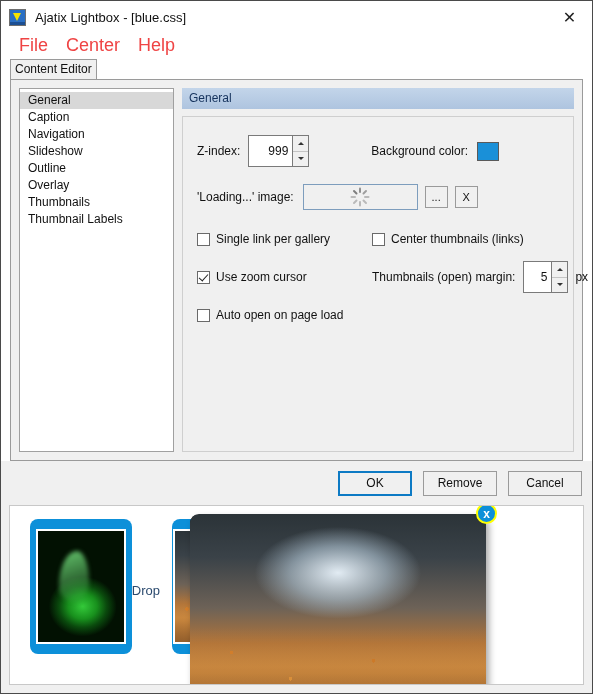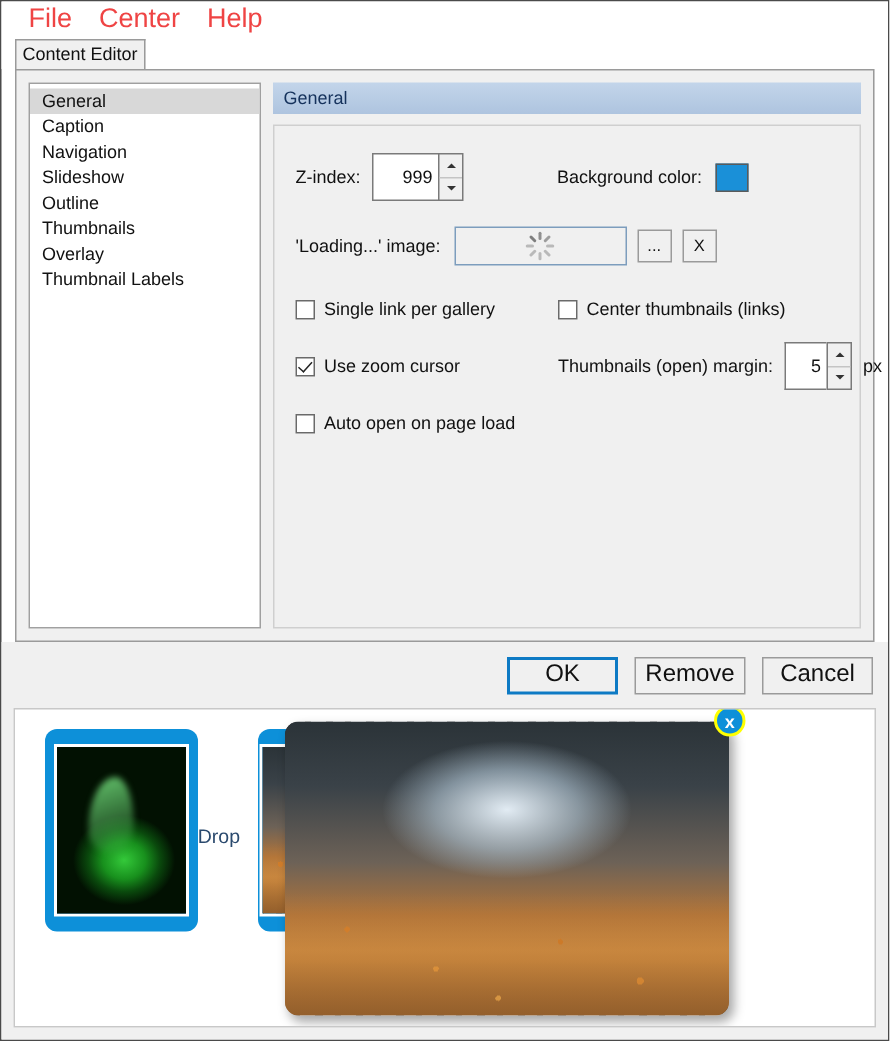--- a/index.html
+++ b/index.html
@@ -340,21 +340,21 @@
     gap: 11px;
     background: #f0f0f0;
   }
   .btn {
     width: 74px;
     height: 25px;
     box-sizing: border-box;
     border: 1px solid #9a9a9a;
     background: #f0f0f0;
     font-family: "Liberation Sans", sans-serif;
-    font-size: 16px;
+    font-size: 12px;
     color: #111;
     cursor: pointer;
     display: flex;
     align-items: center;
     justify-content: center;
   }
   .btn.default { border: 2px solid #0d7ac4; }
 
   
   .preview-outer {
@@ -511,41 +511,47 @@
     font-weight: bold;
     line-height: 1;
     cursor: pointer;
   }
 </style>
 </head>
 <body>
 
 <div class="window">
 
+  <div class="titlebar">
+    <div class="app-icon"></div>
+    <div class="title-text">Ajatix Lightbox - [blue.css]</div>
+    <div class="titlebar-spacer"></div>
+    <div class="close-btn">✕</div>
+  </div>
 
   <div class="menubar">
     <div class="menu-item">File</div>
     <div class="menu-item">Center</div>
     <div class="menu-item">Help</div>
   </div>
 
   <div class="tabstrip">
     <div class="tab">Content Editor</div>
   </div>
 
   <div class="dialog-body">
 
     <div class="tree-panel">
       <div class="tree-item selected">General</div>
       <div class="tree-item">Caption</div>
       <div class="tree-item">Navigation</div>
       <div class="tree-item">Slideshow</div>
       <div class="tree-item">Outline</div>
+      <div class="tree-item">Overlay</div>
       <div class="tree-item">Thumbnails</div>
-      <div class="tree-item">Overlay</div>
       <div class="tree-item">Thumbnail Labels</div>
     </div>
 
     <div class="settings-panel">
       <div class="section-header">General</div>
 
       <div class="section-body">
 
         <div class="form-row">
           <span class="lbl">Z-index:</span>

